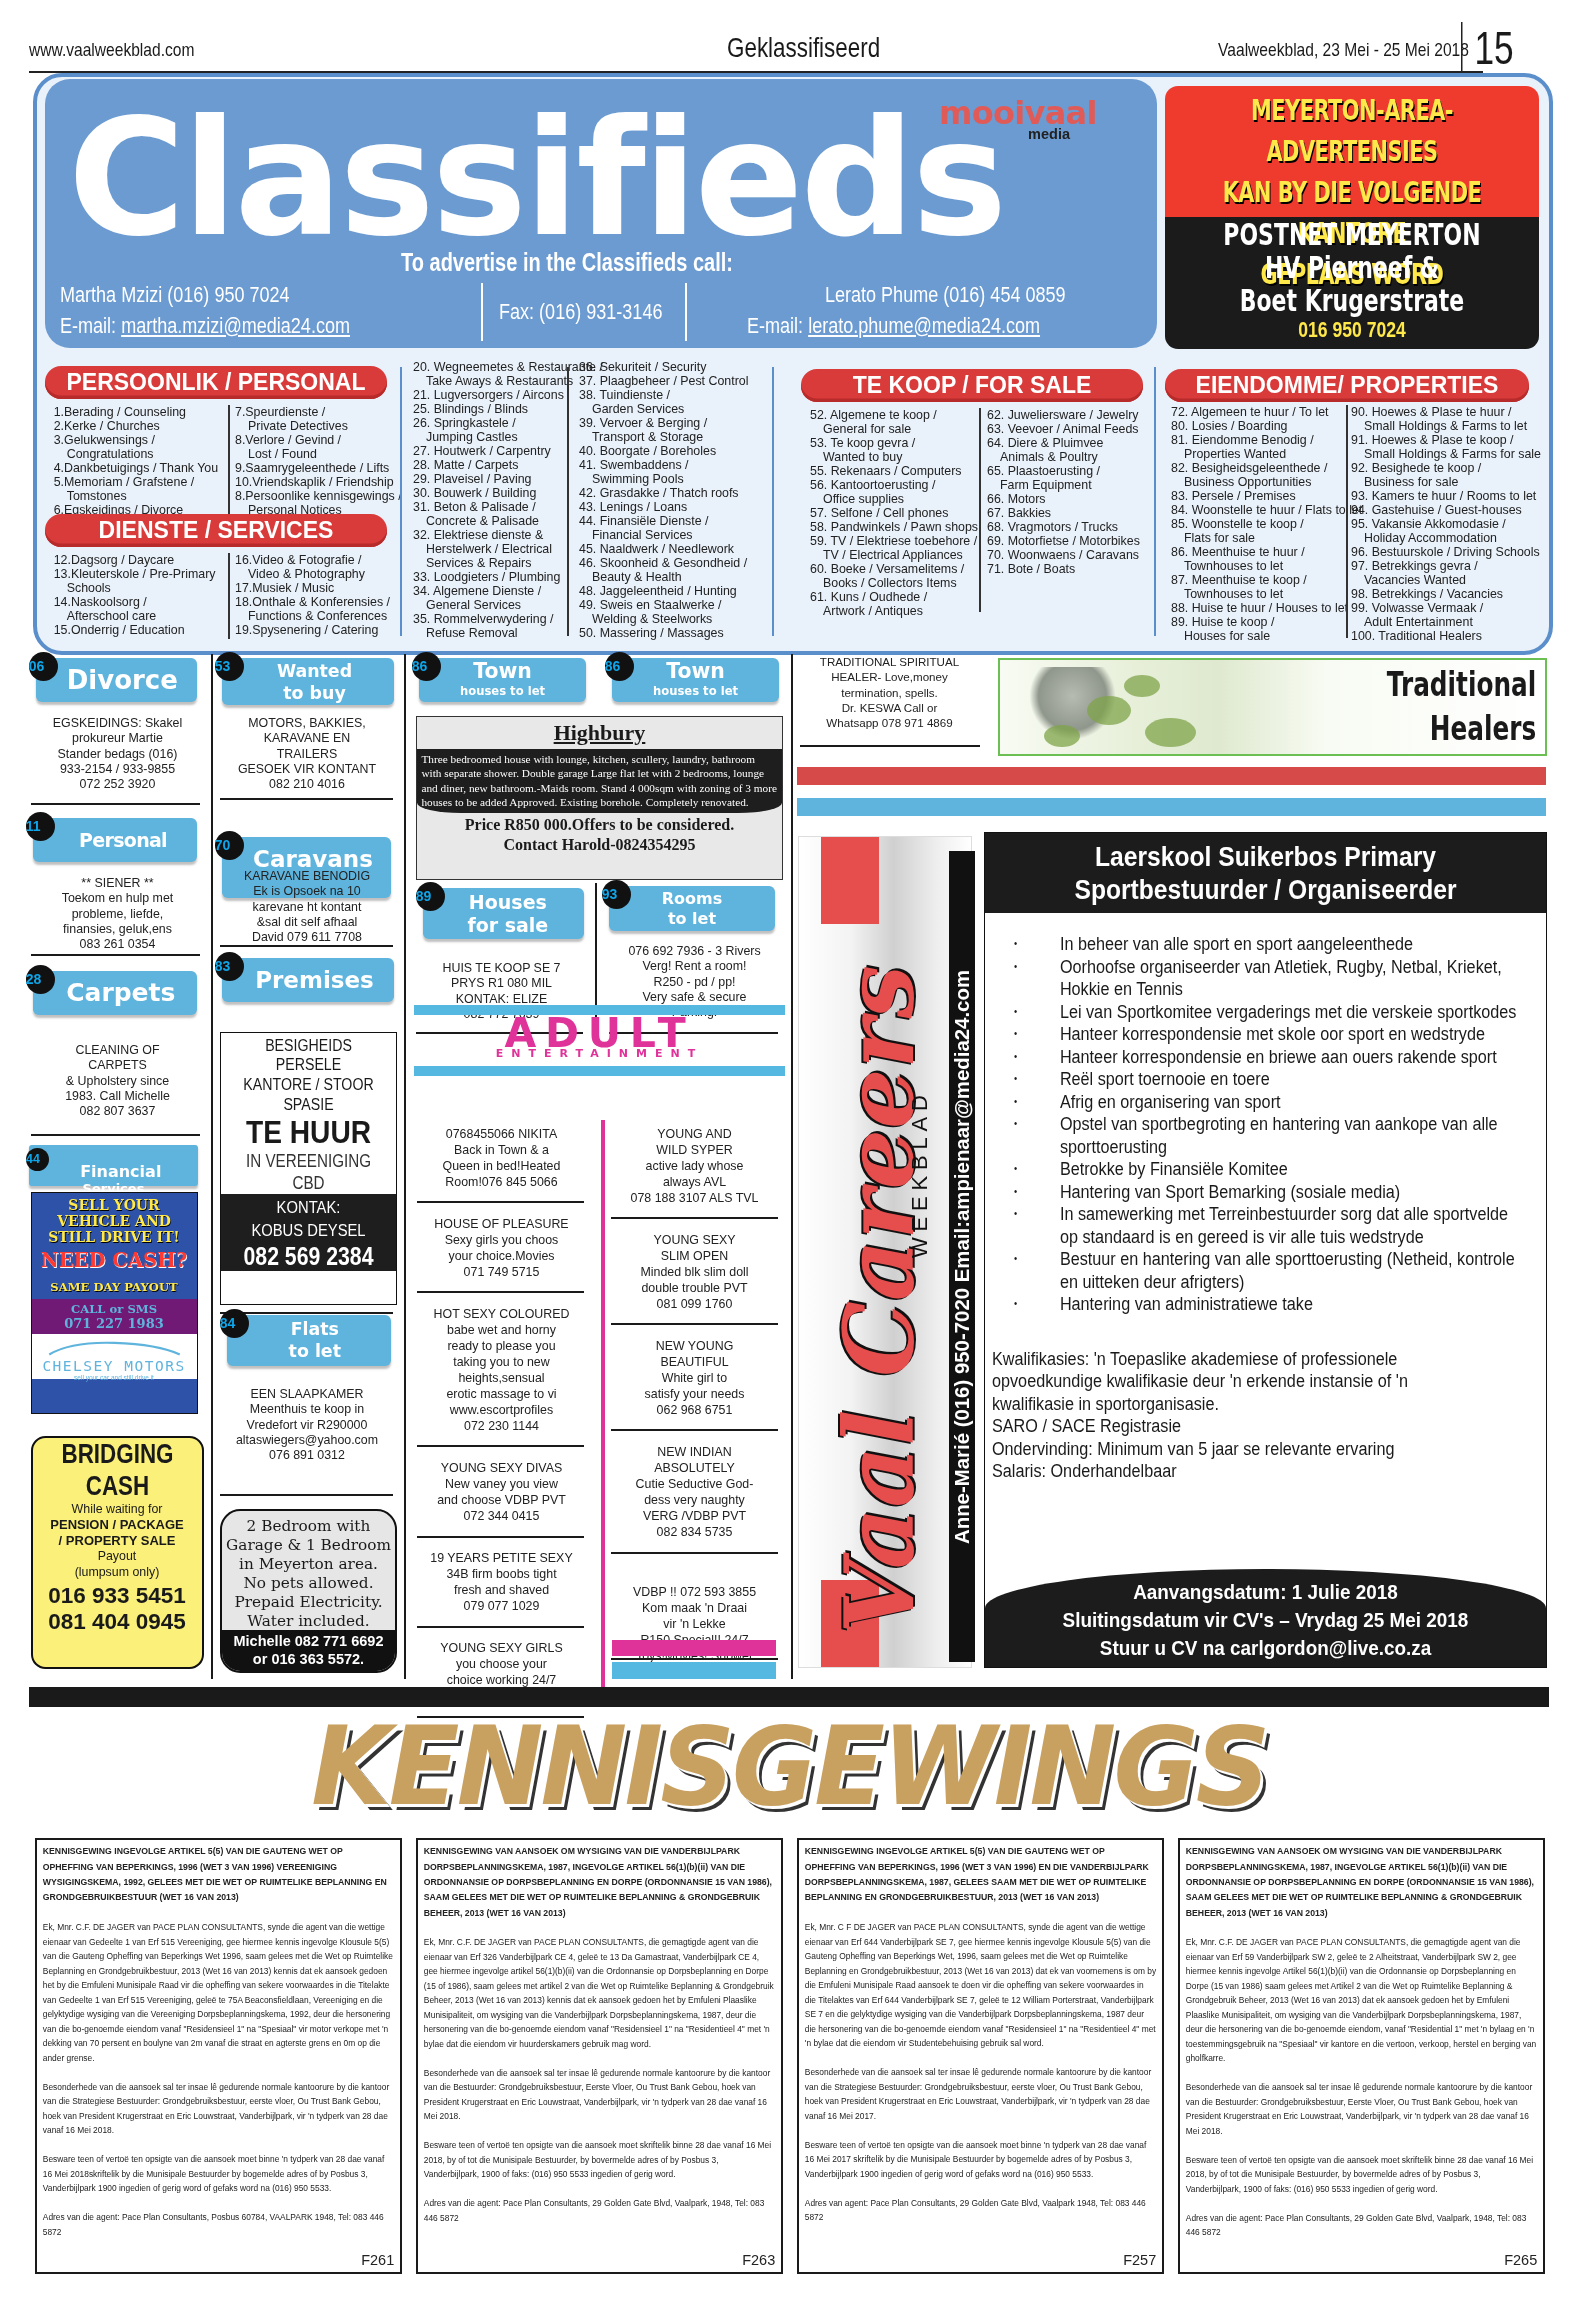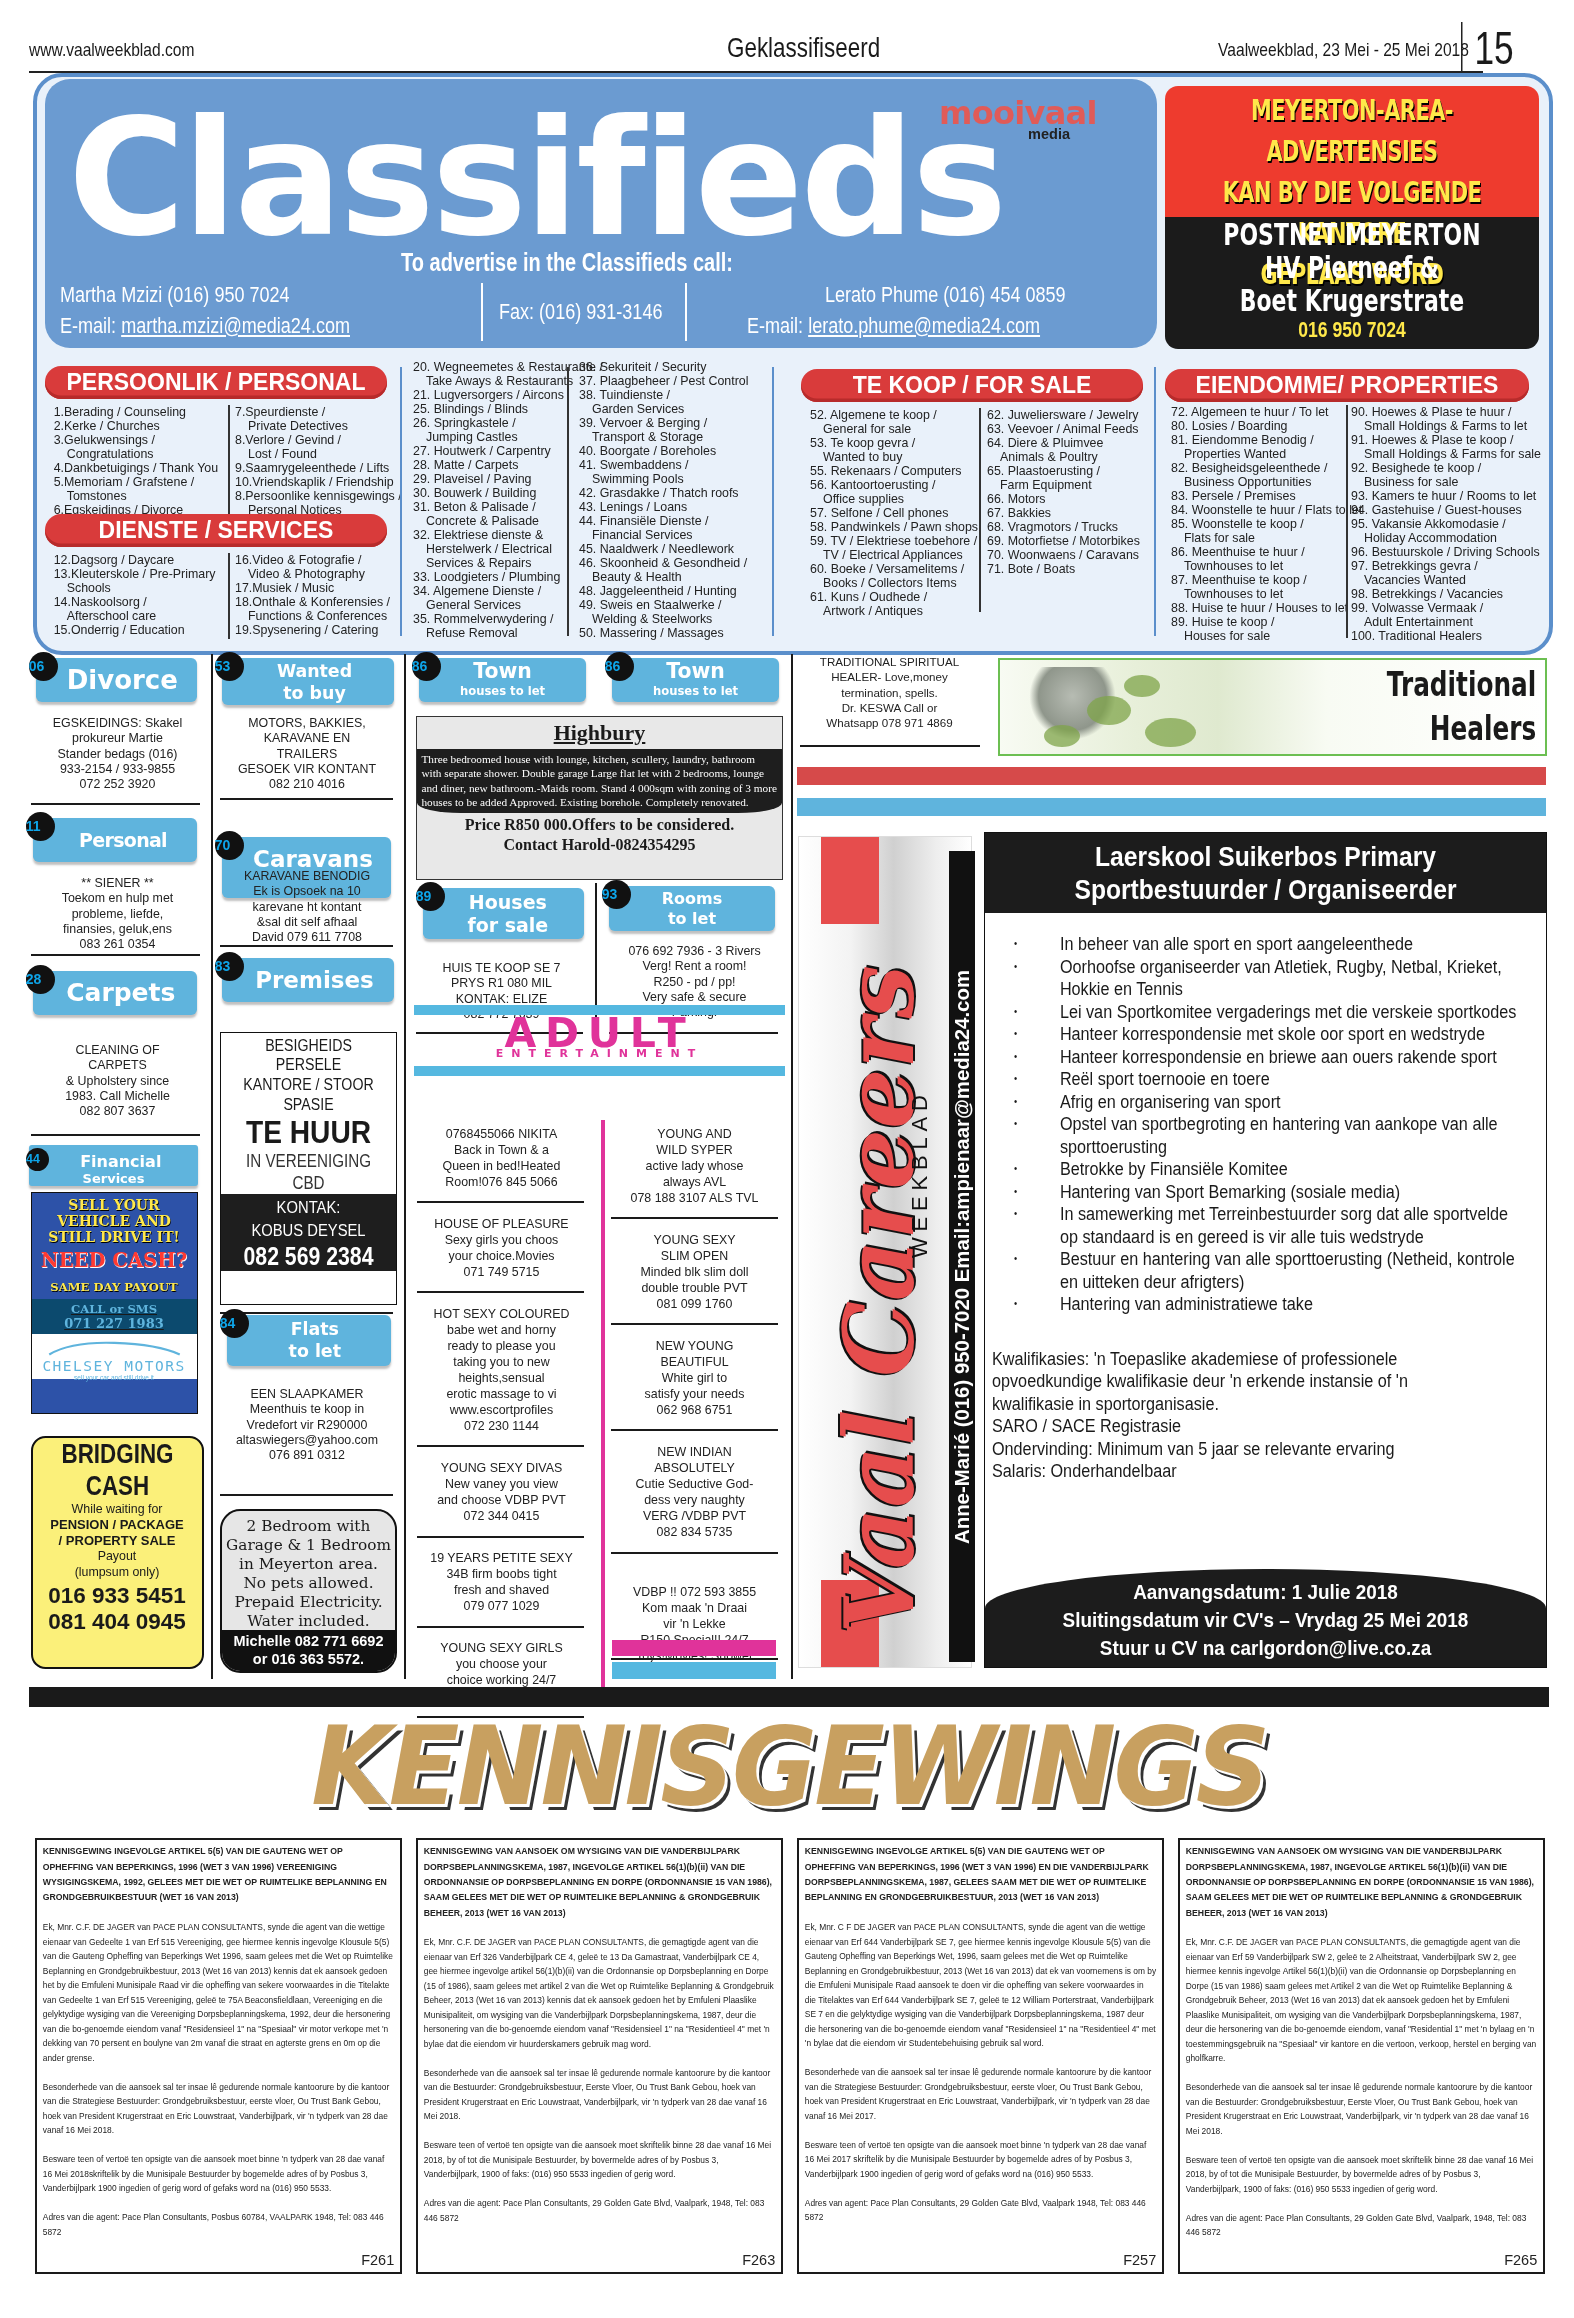--- a/index.html
+++ b/index.html
@@ -59,21 +59,21 @@
 
   .adult-banner { position: absolute; left: 414px; top: 1005px; width: 371px; height: 73px; }
   .adult-stripe { position: absolute; left: 0; width: 371px; background: #55b8e0; height: 9.5px; }
   .adult-title { position: absolute; left: 0; width: 371px; top: 8.7px; text-align: center; color: #e0339a; font-weight: 900; font-size: 41px; letter-spacing: 8.7px; font-family: "DejaVu Sans", sans-serif; line-height: 38px; }
   .adult-sub { position: absolute; left: 0; width: 371px; top: 42px; text-align: center; color: #e0339a; font-weight: 900; font-size: 11px; letter-spacing: 8px; font-family: "DejaVu Sans", sans-serif; }
   .pink-line { position: absolute; left: 601px; top: 1120px; width: 4.4px; height: 567px; background: #e0339a; }
 
   .fin-ad { position: absolute; left: 30.5px; top: 1192px; width: 167px; height: 222px; background: #2d52a8; border: 1.5px solid #111; overflow: hidden; }
   .fin-ad .yl { color: #ffe94c; font-weight: 900; text-align: center; font-family: "DejaVu Serif", serif; font-size: 14px; line-height: 16px; text-shadow: 0.7px 0.7px 0 #000; }
   .fin-ad .rd { color: #ff3a32; font-weight: 900; text-align: center; font-family: "DejaVu Serif", serif; font-size: 19.6px; line-height: 22px; text-shadow: 0.7px 0.7px 0 #fff; }
-  .fin-ad .blk { background: #0c4a6e; padding: 2.9px 0; margin-top: 4.4px; text-decoration: underline; }
+  .fin-ad .blk { background: #701a75; padding: 2.9px 0; margin-top: 4.4px; }
   .fin-ad .blk div { color: #5fb4dd; font-weight: 900; text-align: center; font-family: "DejaVu Serif", serif; font-size: 11.6px; line-height: 14.5px; }
   .fin-ad .white { background: #fff; height: 45px; margin-top: 0; text-align: center; padding-top: 5.8px; }
   .fin-ad .white .brand2 { color: #5fb4dd; font-size: 14.5px; letter-spacing: 1.5px; font-family: "DejaVu Sans Mono", monospace; }
   .fin-ad .white .tag { color: #5fb4dd; font-size: 6.5px; }
 
   .bridging { position: absolute; left: 30.5px; top: 1436px; width: 173px; height: 233px; background: #fbf07a; border: 2.2px solid #111; border-radius: 14.5px; text-align: center; }
   .bridging .big { font-weight: 700; font-size: 28px; line-height: 32px; transform: scaleX(0.8); }
   .bridging .sm { font-size: 12.4px; line-height: 15.3px; }
   .bridging .md { font-weight: 700; font-size: 13px; line-height: 16px; }
   .bridging .ph { font-weight: 700; font-size: 22.5px; line-height: 26px; }
@@ -373,21 +373,21 @@
     <div>CLEANING OF</div>
     <div>CARPETS</div>
     <div>&amp; Upholstery since</div>
     <div>1983. Call Michelle</div>
     <div>082 807 3637</div>
   </div>
 <div class="rule" style="left:30.5px;top:1134px;width:169px;"></div>
 
 <div class="ad-title" style="left:29px;top:1145px;width:169px;height:41px;border-radius:2.9px;">
   <div class="ad-num" style="left:-2.9px;top:2.9px;width:23px;height:23px;line-height:23px;font-size:12.4px;">44</div>
-  <div style="font-size:16px;line-height:19px;padding-top:7px;padding-left:14.5px;">Financial</div>
+  <div style="font-size:16px;line-height:19px;padding-top:17px;padding-left:14.5px;">Financial</div>
   <div style="font-size:13px;line-height:16px;">Services</div>
 </div>
 
 <div class="fin-ad">
   <div style="padding-top:4.4px;">
     <div class="yl">SELL YOUR</div>
     <div class="yl">VEHICLE AND</div>
     <div class="yl">STILL DRIVE IT!</div>
     <div class="rd" style="margin-top:4.4px;">NEED CASH?</div>
     <div class="yl" style="margin-top:7.3px;font-size:11.6px;">SAME DAY PAYOUT</div>

